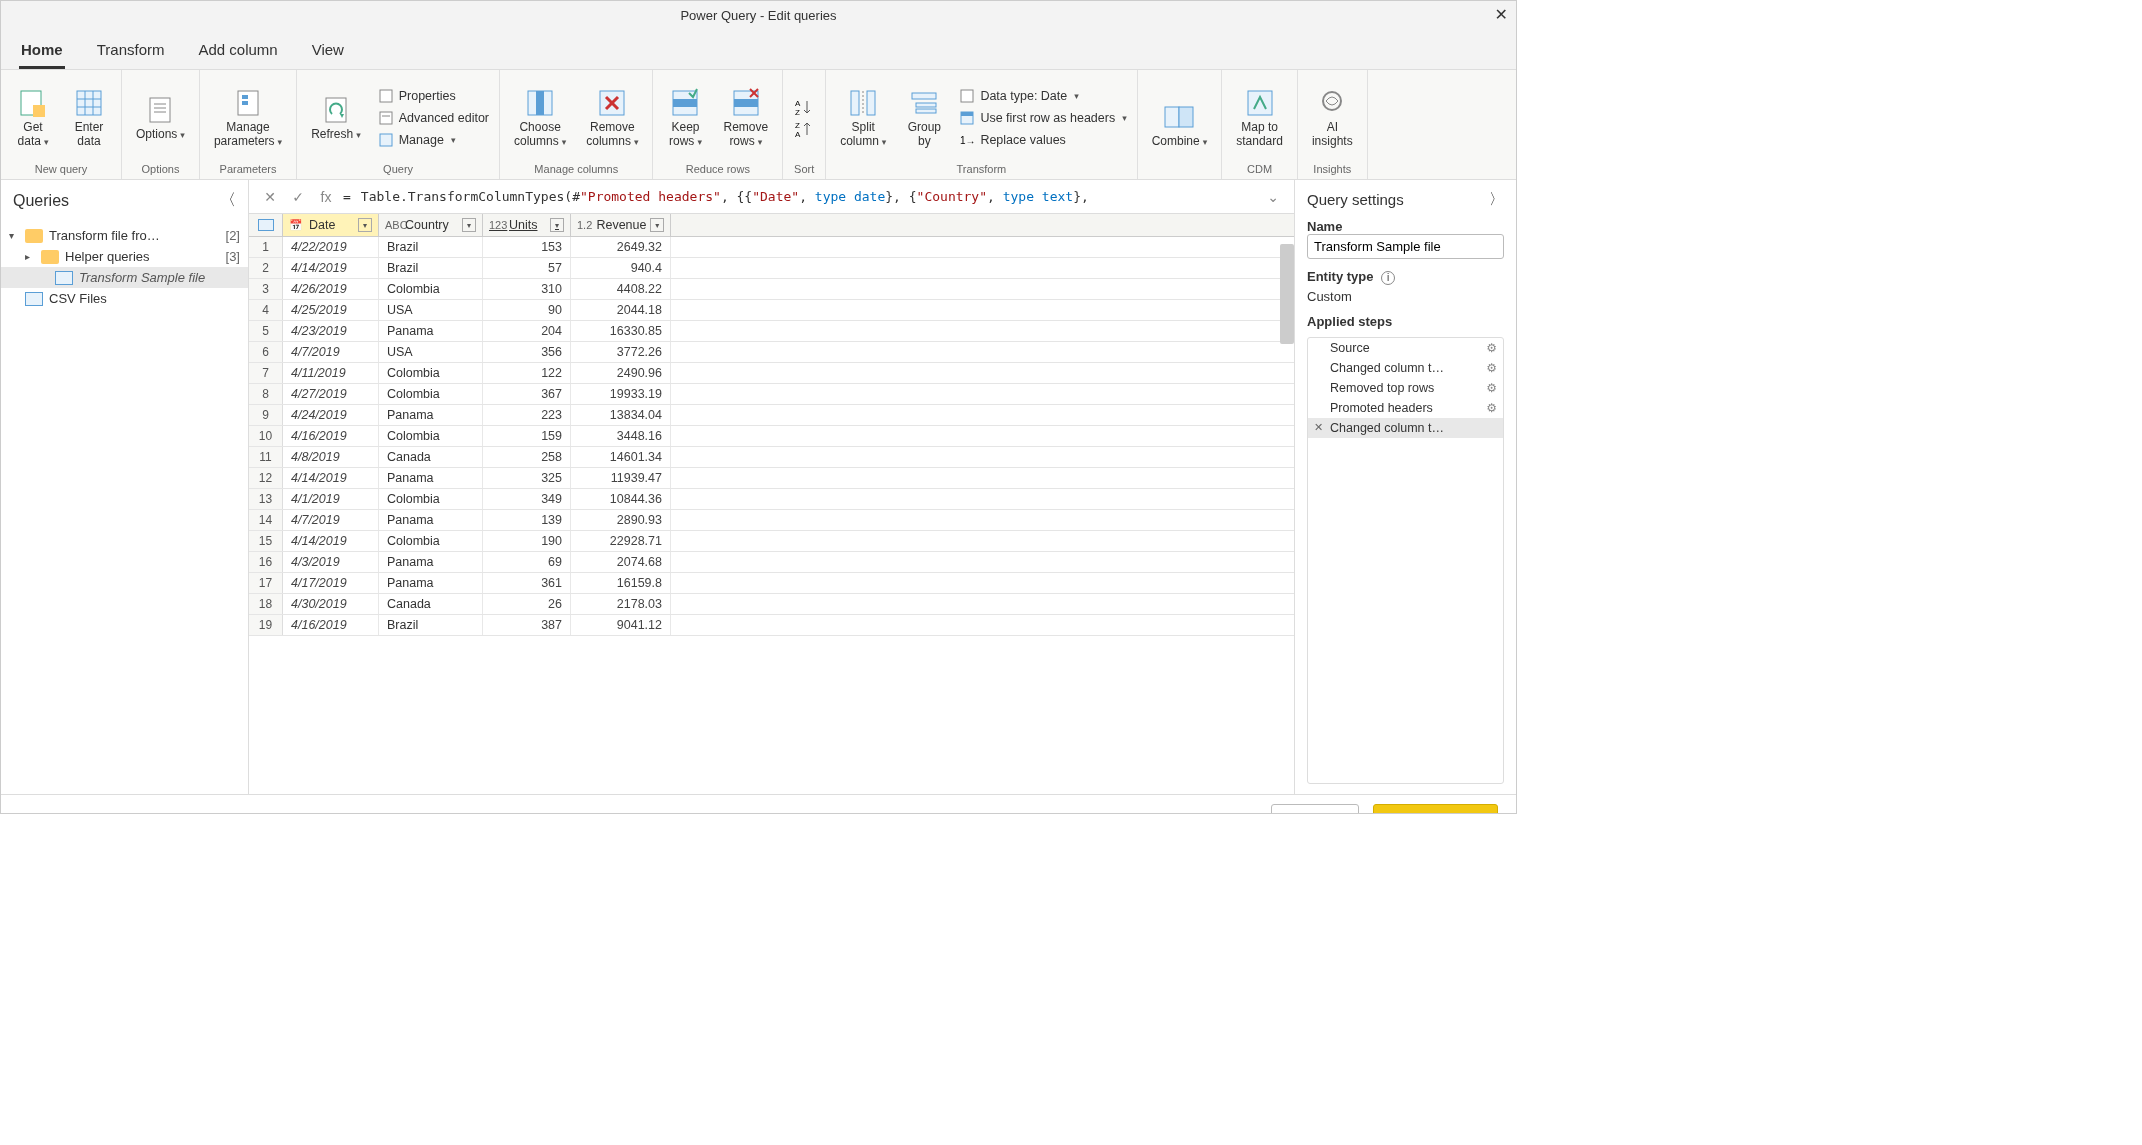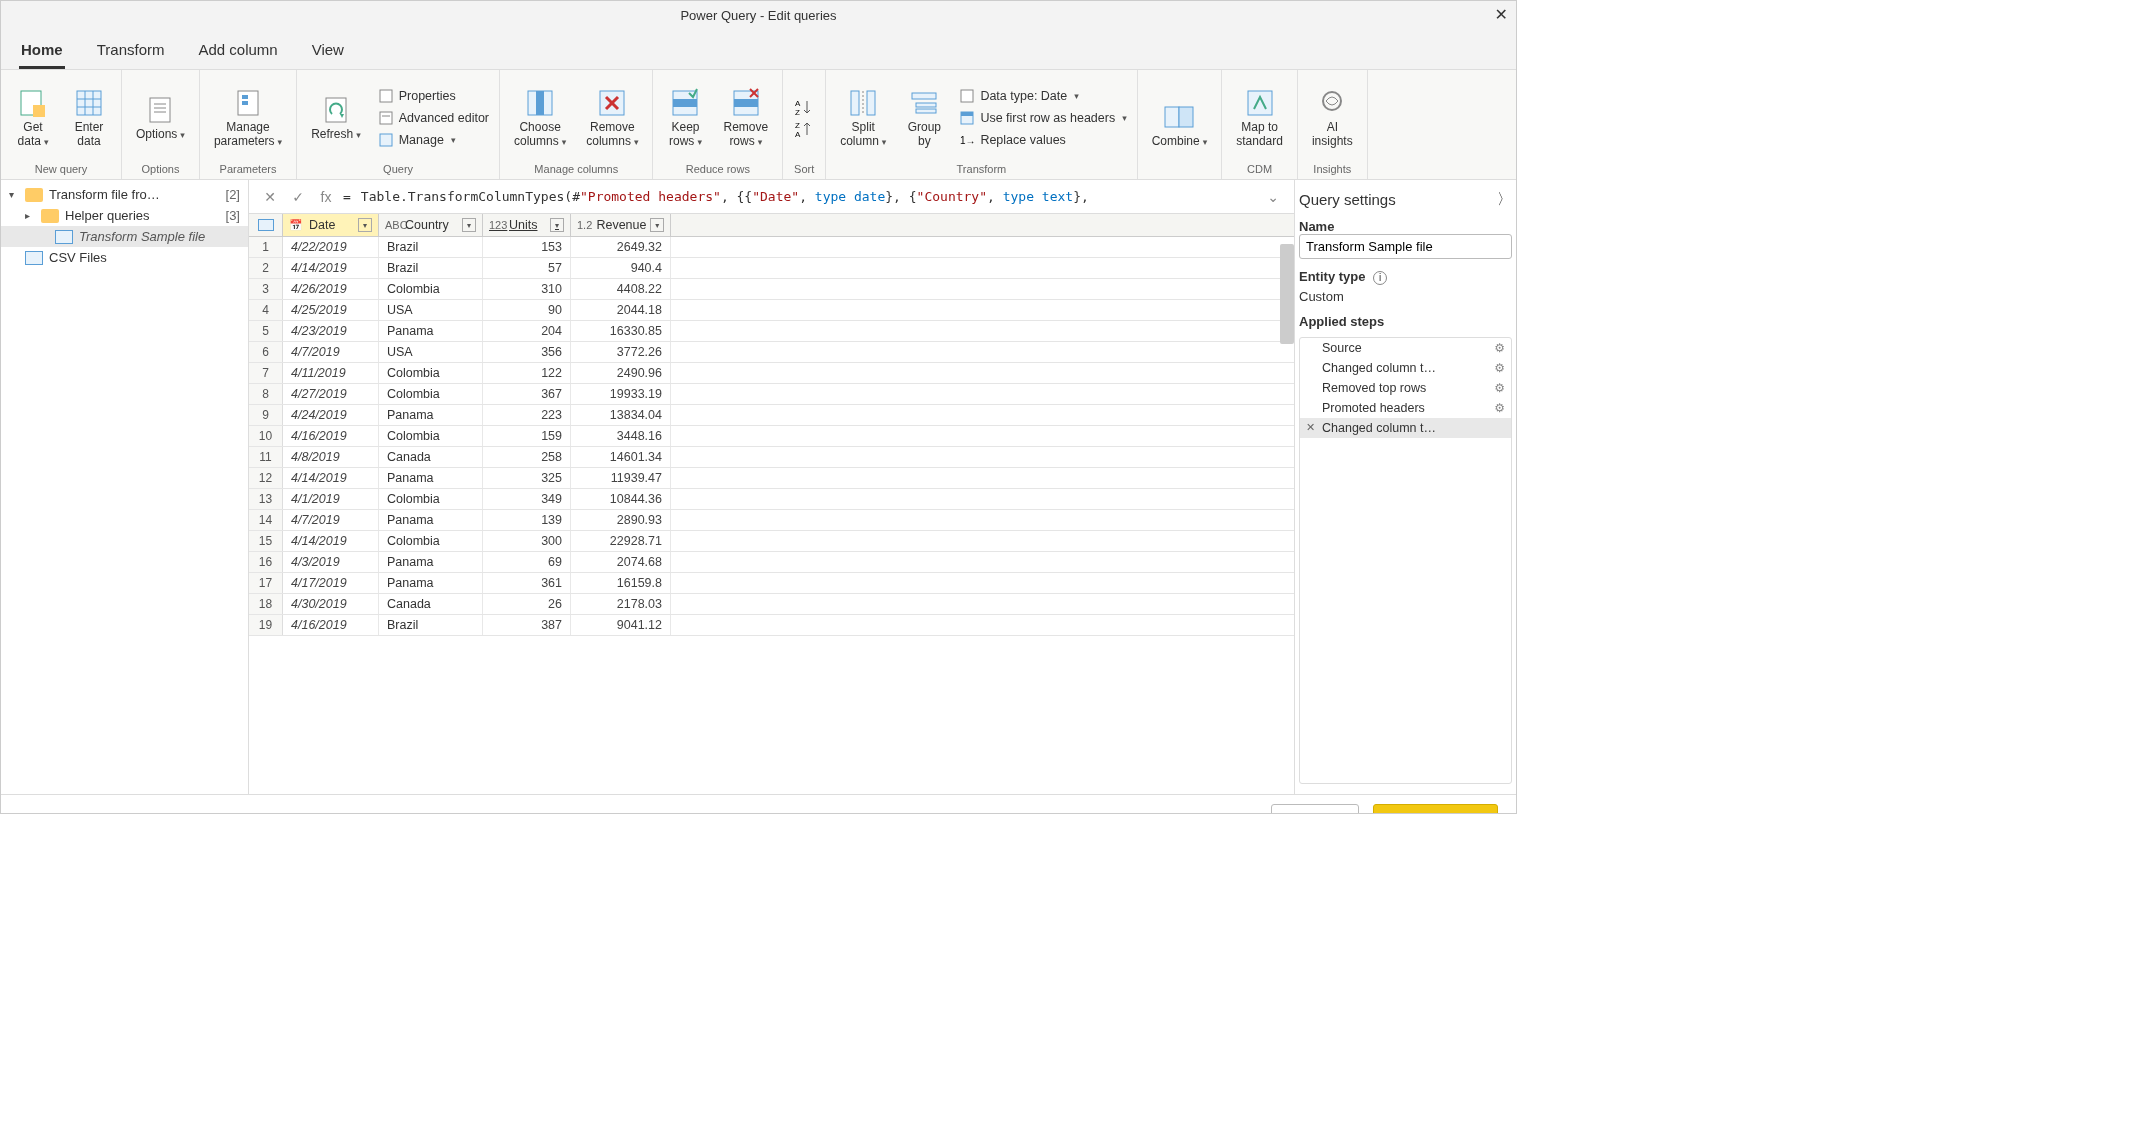--- a/index.html
+++ b/index.html
@@ -45,21 +45,21 @@
 .gcol { display: flex; align-items: center; border-right: 1px solid #ccc; padding: 4px 6px; gap: 4px; }
 .gcol .typeicon { width: 16px; font-size: 11px; color: #666; }
 .gcol .name { font-size: 12.5px; }
 .gcol .filter { margin-left: auto; width: 14px; height: 14px; border: 1px solid #aaa; display: flex; align-items: center; justify-content: center; font-size: 8px; color: #555; cursor: pointer; }
 .gcol.selected { background: #fff3b8; }
 .grow { display: flex; border-bottom: 1px solid #e5e5e5; }
 .grow .rnum { width: 34px; text-align: center; font-size: 12px; color: #555; background: #f7f7f5; border-right: 1px solid #ddd; padding: 3px 0; }
 .gcell { border-right: 1px solid #e8e8e8; padding: 3px 8px; font-size: 12.5px; }
 .gcell.date { font-style: italic; text-align: left; color: #444; }
 .gcell.num { text-align: right; color: #444; }
-.rightpane { width: 222px; border-left: 1px solid #ddd; padding: 10px 4px; display: flex; flex-direction: column; gap: 10px; }
+.rightpane { width: 222px; border-left: 1px solid #ddd; padding: 10px 12px; display: flex; flex-direction: column; gap: 10px; }
 .rightpane .hdr { display: flex; justify-content: space-between; align-items: center; font-size: 15px; }
 .rightpane .seclabel { font-size: 13px; font-weight: 600; }
 .rightpane input[type=text] { width: 100%; padding: 4px 6px; font-size: 13px; border: 1px solid #bbb; border-radius: 3px; }
 .stepslist { border: 1px solid #ddd; border-radius: 3px; flex: 1; overflow: hidden; }
 .step { display: flex; align-items: center; padding: 3px 6px; font-size: 12.5px; cursor: pointer; gap: 4px; }
 .step .gear { margin-left: auto; color: #888; font-size: 12px; }
 .step.selected { background: #e8e8e8; }
 .step .del { width: 12px; font-size: 11px; color: #666; }
 .footer { height: 52px; display: flex; align-items: center; justify-content: flex-end; gap: 14px; padding: 0 18px; border-top: 1px solid #ddd; }
 .btn { padding: 8px 22px; border: 1px solid #bbb; border-radius: 3px; background: #fff; cursor: pointer; font-size: 13.5px; }
@@ -351,20 +351,24 @@
           <span class="lbl ">AI<br>insights</span>
         </div>
       </div>
       <div class="label">Insights</div>
     </div>
   </div>
 
 <div class="workspace">
 
   <div class="queries">
+    <div class="header">
+      <span>Queries</span>
+      <span style="cursor:pointer;">〈</span>
+    </div>
     <div class="tree" id="tree">
         <div class="tree-item indent0">
           <span class="exp">▾</span>
           <span class="fold"></span>
           <span>Transform file fro…</span>
           <span class="count" style="margin-left:auto;">[2]</span>
         </div>
         <div class="tree-item indent1">
           <span class="exp">▸</span>
           <span class="fold"></span>
@@ -516,21 +520,21 @@
           <div class="rnum">14</div>
           <div class="gcell date" style="width:96px">4/7/2019</div>
           <div class="gcell text" style="width:104px">Panama</div>
           <div class="gcell num" style="width:88px">139</div>
           <div class="gcell num" style="width:100px">2890.93</div>
         </div>
         <div class="grow">
           <div class="rnum">15</div>
           <div class="gcell date" style="width:96px">4/14/2019</div>
           <div class="gcell text" style="width:104px">Colombia</div>
-          <div class="gcell num" style="width:88px">300</div>
+          <div class="gcell num" style="width:88px">190</div>
           <div class="gcell num" style="width:100px">22928.71</div>
         </div>
         <div class="grow">
           <div class="rnum">16</div>
           <div class="gcell date" style="width:96px">4/3/2019</div>
           <div class="gcell text" style="width:104px">Panama</div>
           <div class="gcell num" style="width:88px">69</div>
           <div class="gcell num" style="width:100px">2074.68</div>
         </div>
         <div class="grow">

